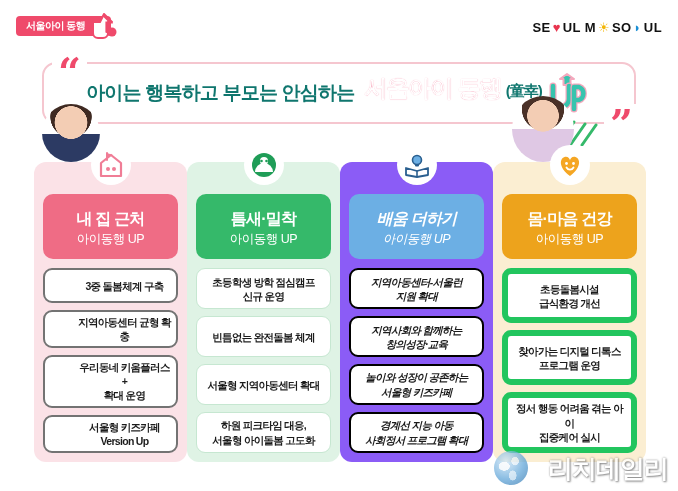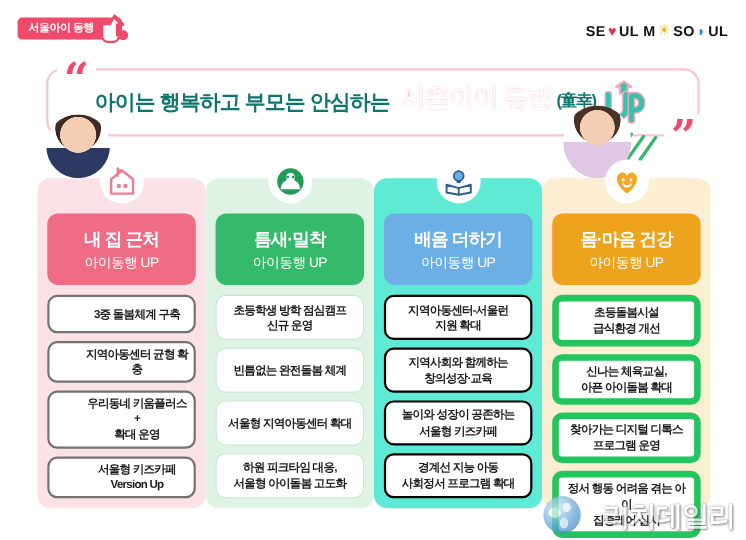--- a/index.html
+++ b/index.html
@@ -272,21 +272,21 @@
   
   .theme-pink   { background: #fbe2e7; }
   .theme-pink   .col-header { background: #ef6c85; }
   .theme-pink   .col-item   { border: 2px solid #737373; padding-left: 32px; }
   .theme-pink   .col-badge-inner { background: #ffffff; }
 
   .theme-green  { background: #dff3e5; }
   .theme-green  .col-header { background: #35b96a; }
   .theme-green  .col-item   { border: 1px solid #c6e7d1; }
 
-  .theme-blue   { background: #5eead4; }
+  .theme-blue   { background: #8b5cf6; font-style: italic; }
   .theme-blue   .col-header { background: #6cafe4; }
   .theme-blue   .col-item   { border: 2px solid #000000; }
 
   .theme-orange { background: #fbeed2; }
   .theme-orange .col-header { background: #eda31c; }
   .theme-orange .col-item   { border: 6px solid #22c55e; }
 
   
   .watermark {
     position: absolute;
@@ -474,22 +474,20 @@
           </svg>
         </span>
       </div>
       <div class="col-header">
         <div class="col-title">몸·마음 건강</div>
         <div class="col-subtitle">아이동행 UP</div>
       </div>
       <div class="col-items">
         <div class="col-item">초등돌봄시설
 급식환경 개선</div>
-        <div class="col-item">신나는 체육교실,
-아픈 아이돌봄 확대</div>
         <div class="col-item">찾아가는 디지털 디톡스
 프로그램 운영</div>
         <div class="col-item">정서 행동 어려움 겪는 아이
 집중케어 실시</div>
       </div>
     </div>
 
   </div>
 
   <div class="watermark">

